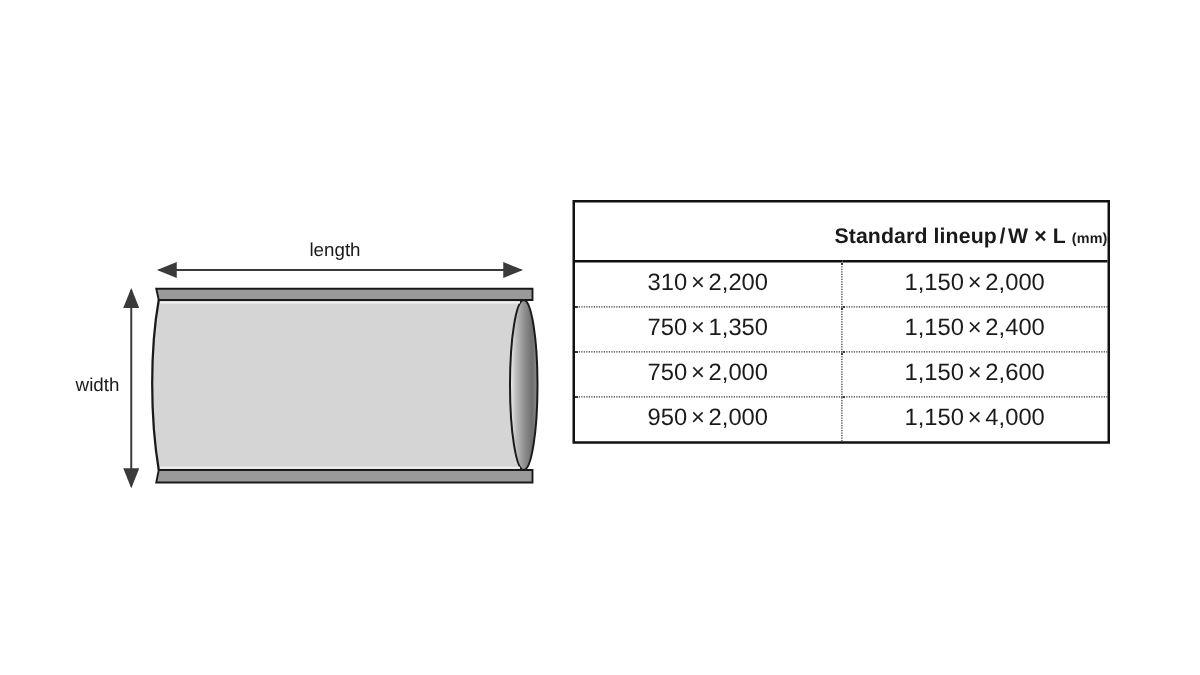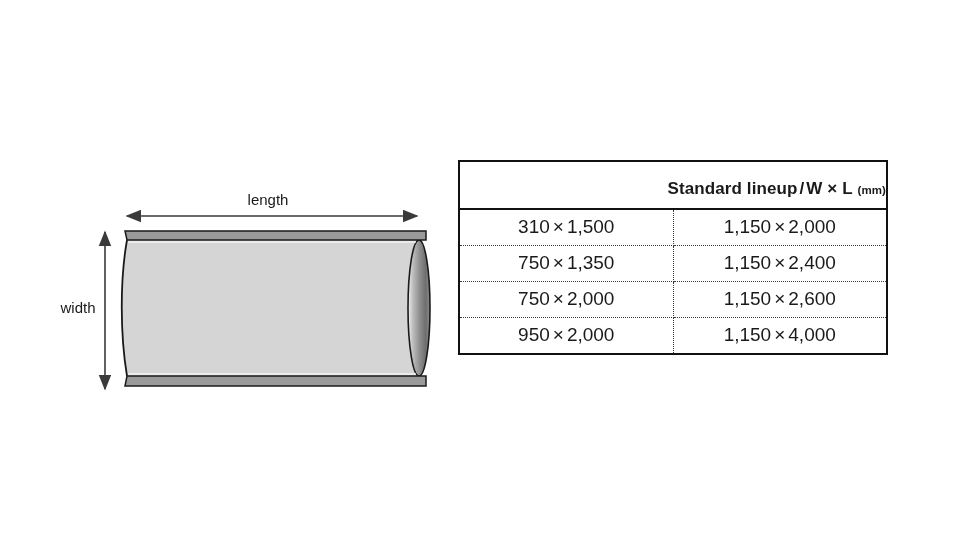--- a/index.html
+++ b/index.html
@@ -145,21 +145,21 @@
     <thead>
       <tr>
         <th class="header-cell" colspan="2">
           <span>Standard lineup</span><span class="header-slash">/</span><span class="header-times">W</span>&nbsp;<span class="header-times">×</span>&nbsp;<span class="header-times">L</span>&nbsp;<span class="header-unit">(mm)</span>
         </th>
       </tr>
     </thead>
     <tbody id="spec-table-body">
 
     <tr>
-          <td class="col-left"><span>310</span><span class="times-sym">×</span><span>1,500</span></td>
+          <td class="col-left"><span>310</span><span class="times-sym">×</span><span>2,200</span></td>
           <td class="col-right"><span>1,150</span><span class="times-sym">×</span><span>2,000</span></td>
         </tr>
         <tr>
           <td class="col-left"><span>750</span><span class="times-sym">×</span><span>1,350</span></td>
           <td class="col-right"><span>1,150</span><span class="times-sym">×</span><span>2,400</span></td>
         </tr>
         <tr>
           <td class="col-left"><span>750</span><span class="times-sym">×</span><span>2,000</span></td>
           <td class="col-right"><span>1,150</span><span class="times-sym">×</span><span>2,600</span></td>
         </tr>

